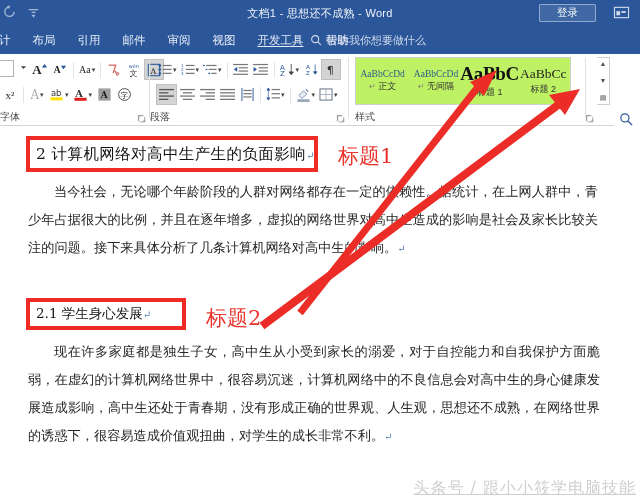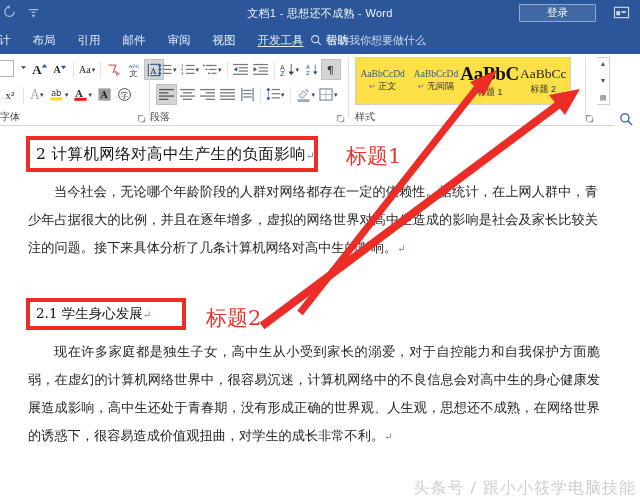--- a/index.html
+++ b/index.html
@@ -18,21 +18,21 @@
   #qat{ position:absolute; left:2px; top:4px; display:flex; align-items:center; gap:9px; }
   .qat-ico{ width:15px; height:15px; opacity:.75; display:block; }
   #title-text{
     position:absolute; left:0; top:0; width:640px; height:26px;
     display:flex; align-items:center; justify-content:center;
     font-size:11px; letter-spacing:.3px; color:#eef3fa; white-space:nowrap;
   }
   #signin{
     position:absolute; right:44px; top:4px;
     border:1px solid #90a9cd; background:#ffffff1a;
-    color:#fff; font-size:10.5px; padding:2px 27px 3px; line-height:1;
+    color:#fff; font-size:10.5px; padding:2px 17px 3px; line-height:1;
     border-radius:1px;
   }
   #ribbon-display{
     position:absolute; right:10px; top:5px; width:17px; height:15px;
   }
 
   
   #tabrow{
     position:absolute; left:0; top:26px; width:640px; height:28px;
     background:#2b579a; color:#dbe5f3; font-size:11.5px;
@@ -72,21 +72,21 @@
 
   
   #fontbox{
     position:absolute; left:-18px; top:6px; width:32px; height:17px;
     border:1px solid #b4b4b4; background:#fff;
   }
 
   
   #gallery{
     position:absolute; left:0; top:3px; width:216px; height:48px;
-    border:1px solid #cfcfcf; background:#fde047; display:flex;
+    border:1px solid #cfcfcf; background:#bef264; display:flex;
   }
   .sty{
     width:54px; height:46px; display:flex; flex-direction:column;
     align-items:center; justify-content:center; gap:1px;
   }
   .sty .prev{ font-family:"Liberation Serif", serif; color:#2e5c8a; font-size:9.5px; white-space:nowrap; }
   .sty .prev.h1{ font-size:19px; font-weight:700; color:#111; letter-spacing:-.3px; }
   .sty .prev.h2{ font-size:13.5px; color:#1f1f1f; }
   .sty .nm{ font-size:9px; color:#333; white-space:nowrap; }
   .sty .nm .pil{ color:#7a7a7a; font-size:8px; }
@@ -126,21 +126,21 @@
 
   .ann{
     position:absolute;
     font-family:"DejaVu Serif","Liberation Serif", serif;
     color:#e8342c; font-size:21px; white-space:nowrap;
   }
 
   #wm{
     position:absolute; right:4px; bottom:2px;
     font-family:"DejaVu Sans","Liberation Sans", sans-serif;
-    font-size:16px; color:#cfcfcf; letter-spacing:1px; white-space:nowrap;
+    font-size:16px; color:#cfcfcf; letter-spacing:1px; white-space:nowrap;text-decoration:underline;
   }
 
   #arrows{ position:absolute; left:0; top:0; width:640px; height:501px; pointer-events:none; }
 </style>
 </head>
 <body>
 
 <div id="titlebar">
   <div id="qat">
     <svg class="qat-ico" viewBox="0 0 16 16">
@@ -479,21 +479,21 @@
   </div>
 </div>
 
 <div id="doc">
 
   <div class="hd-box" style="left:26px; top:10px; width:292px; height:36px;"></div>
   <div class="hd-txt" style="position:absolute; left:36px; top:18px; font-size:15.5px; font-weight:400; letter-spacing:.4px;">
     <span>2 计算机网络对高中生产生的负面影响</span><span class="pilcrow">↵</span>
   </div>
 
-  <div class="ann" style="left:338px; top:16px;margin-left:8px;">标题1</div>
+  <div class="ann" style="left:338px; top:16px;">标题1</div>
 
   <div class="para" style="left:28px; top:52px; width:570px; text-indent:26px;">
     <span>当今社会，无论哪个年龄阶段的人群对网络都存在一定的依赖性。据统计，在上网人群中，青少年占据很大的比例，并且在逐年增多，虚拟的网络世界对高中生造成的影响是社会及家长比较关注的问题。接下来具体分析了几条计算机网络对高中生的影响。</span><span class="pilcrow">↵</span>
   </div>
 
   <div class="hd-box" style="left:26px; top:172px; width:160px; height:32px;"></div>
   <div class="hd-txt" style="position:absolute; left:36px; top:179px; font-size:13.5px;">
     <span>2.1 学生身心发展</span><span class="pilcrow">↵</span>
   </div>
 

